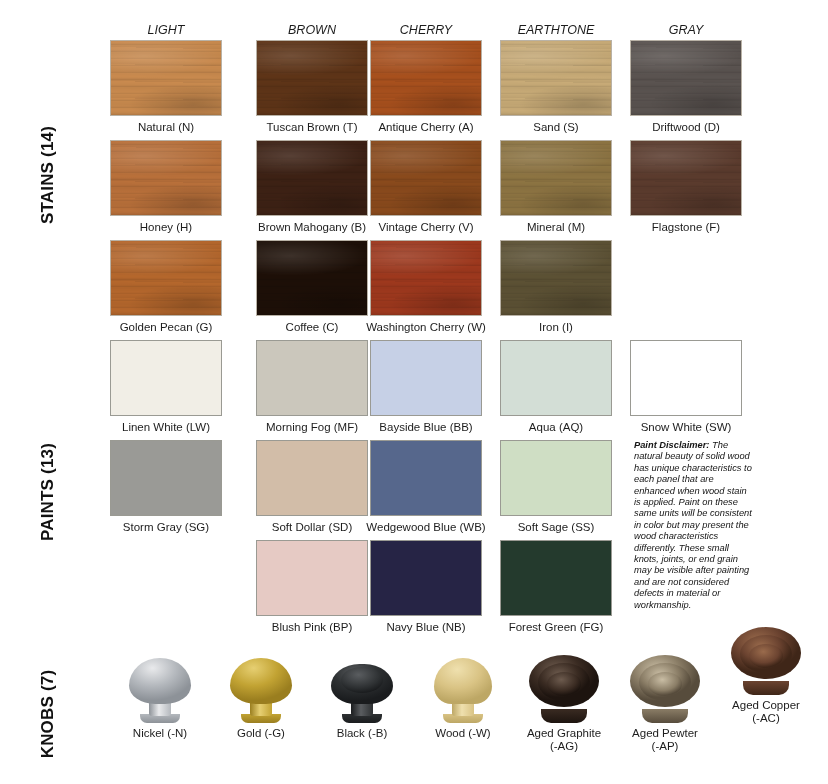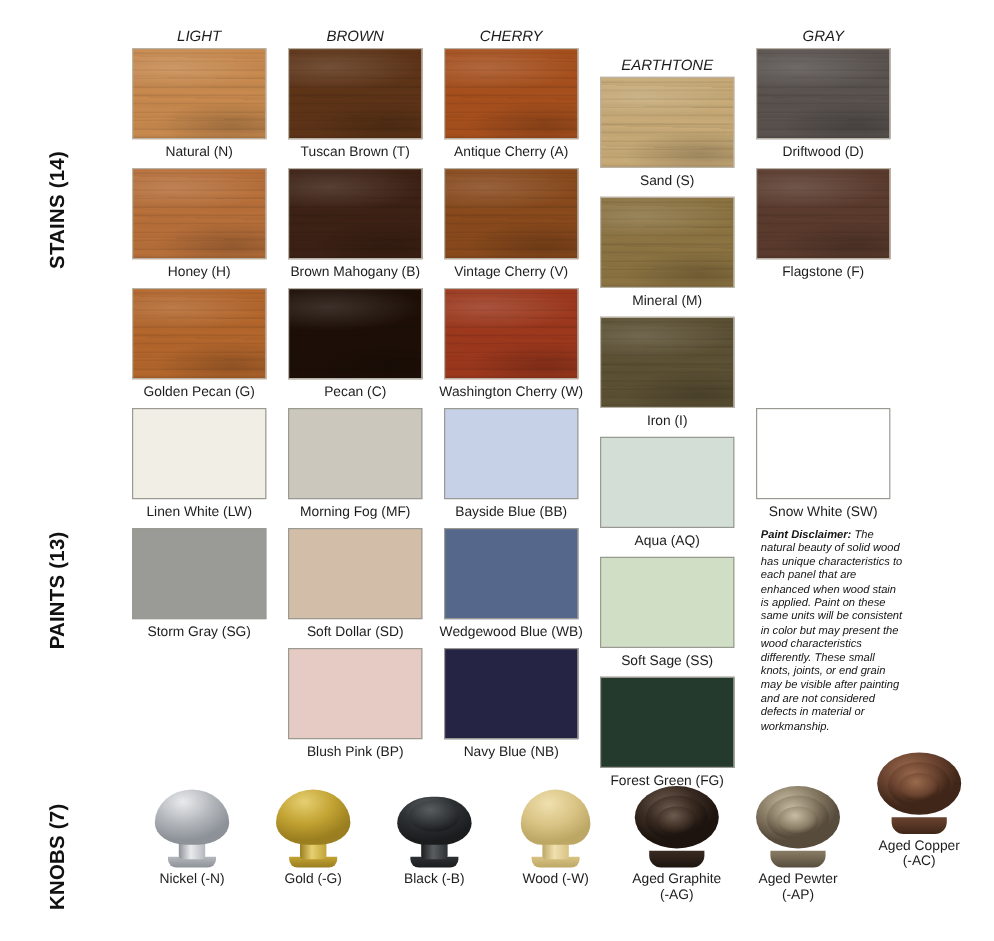--- a/index.html
+++ b/index.html
@@ -27,23 +27,23 @@
   }
 
   
   .row { position: absolute; left: 96px; width: 732px; }
   .cell {
     position: absolute;
     width: 120px;
     text-align: center;
   }
   .col0 { left: 10px; }
-  .col1 { left: 140px; }
+  .col1 { left: 156px; }
   .col2 { left: 270px; }
-  .col3 { left: 400px; margin-top: 24px; }
+  .col3 { left: 400px; }
   .col4 { left: 530px; }
 
   .grp-head {
     font-style: italic;
     font-size: 12.5px;
     color: #1c1c1c;
     height: 16px;
     line-height: 16px;
   }
 
@@ -245,21 +245,21 @@
           <div class="grain"></div>
           <div class="grain2"></div>
         </div>
         <div class="caption">Golden Pecan (G)</div>
       </div>
     <div class="cell col1">
         <div class="swatch" style="background: rgb(29, 15, 7);">
           <div class="grain"></div>
           <div class="grain2"></div>
         </div>
-        <div class="caption">Pecan (C)</div>
+        <div class="caption">Coffee (C)</div>
       </div>
     <div class="cell col2">
         <div class="swatch" style="background: rgb(158, 56, 29);">
           <div class="grain"></div>
           <div class="grain2"></div>
         </div>
         <div class="caption">Washington Cherry (W)</div>
       </div>
     <div class="cell col3">
         <div class="swatch" style="background: rgb(92, 81, 52);">

